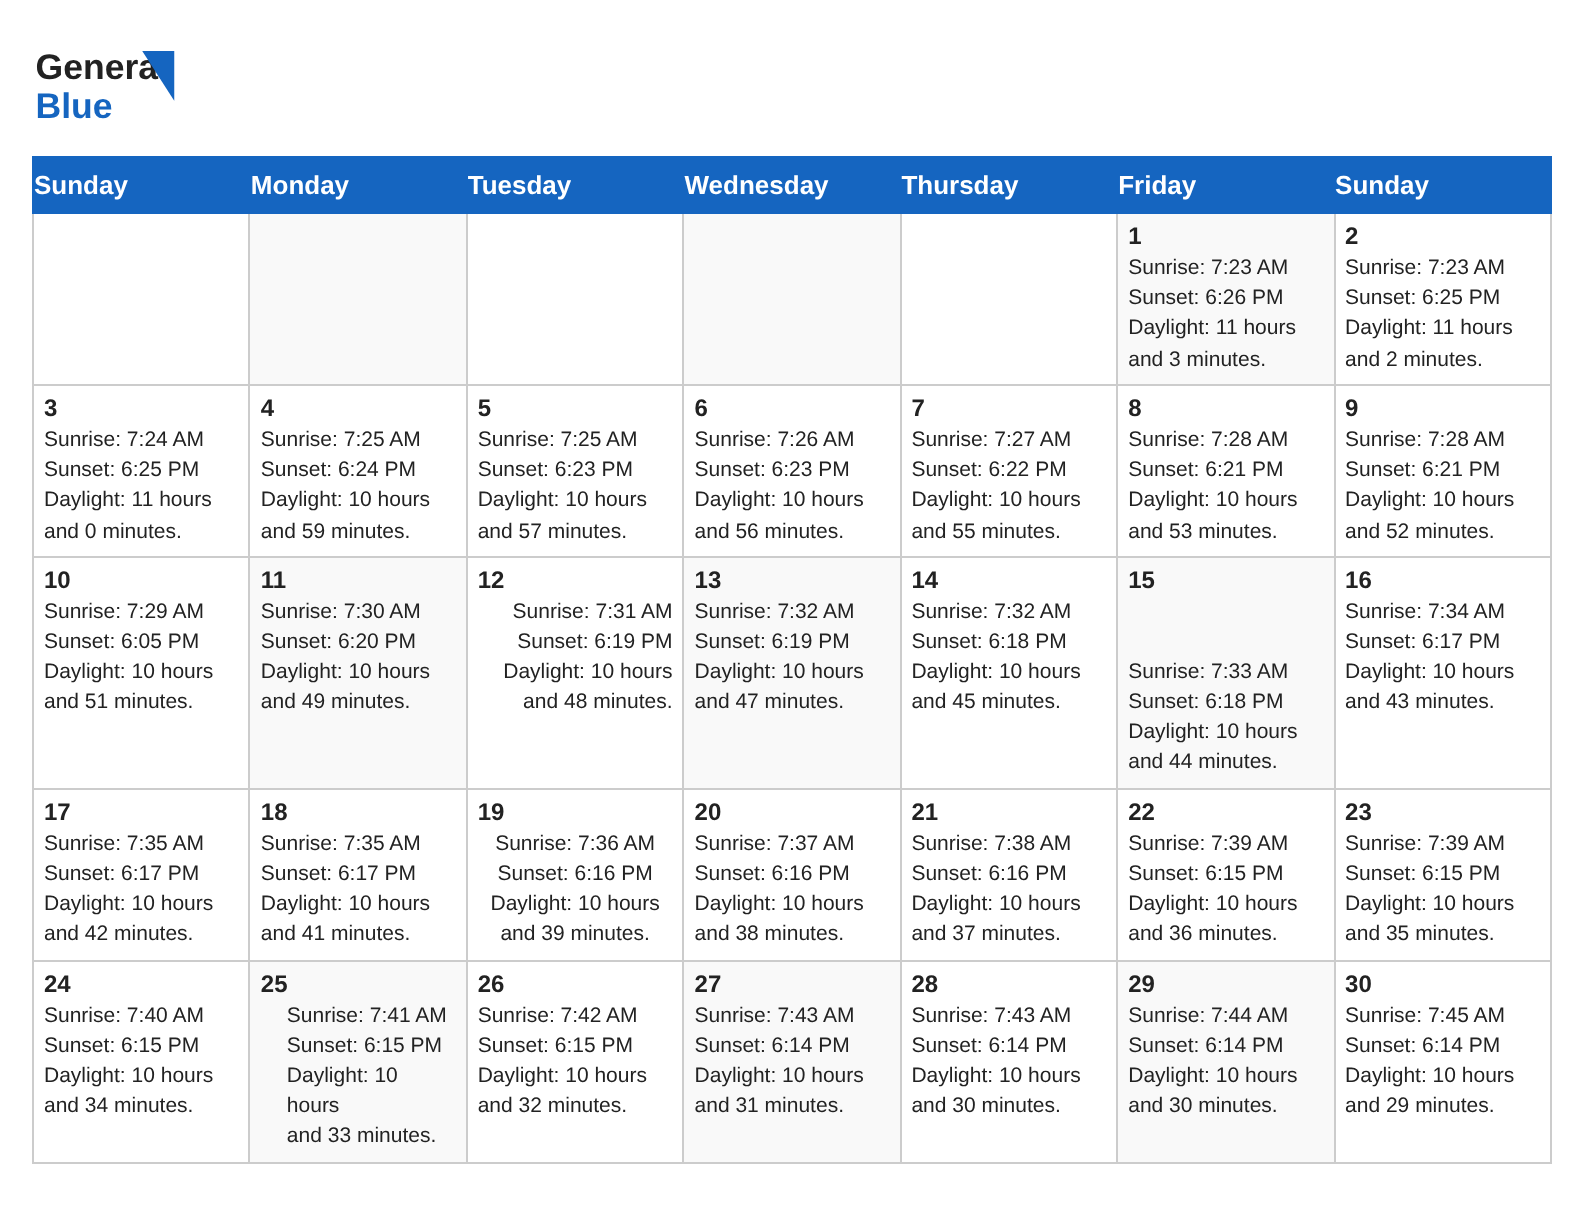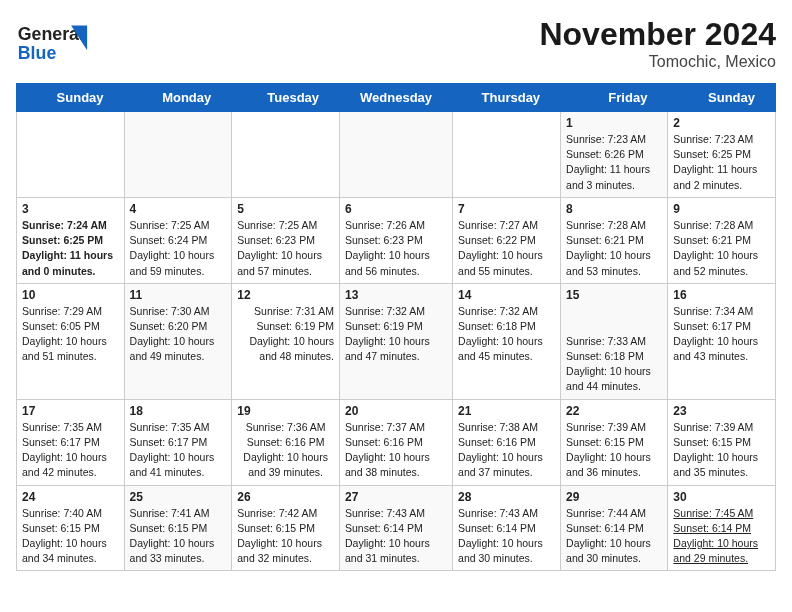--- a/index.html
+++ b/index.html
@@ -38,22 +38,22 @@
     }
     table {
       width: 100%;
       border-collapse: collapse;
     }
     thead tr th {
       background: #1565c0;
       color: #fff;
       font-size: 13px;
       font-weight: bold;
-      padding: 6px 20px;
-      text-align: right;
+      padding: 6px 0;
+      text-align: left;
       border: 1px solid #1565c0;
     }
     tbody tr td {
       border: 1px solid #ccc;
       vertical-align: top;
       padding: 4px 5px;
       font-size: 10.5px;
       color: #222;
       width: calc(100% / 7);
       min-height: 80px;
@@ -82,24 +82,20 @@
 </head>
 <body>
 
 <div class="header">
   <div class="logo-wrapper">
     <svg class="logo-svg" viewBox="0 0 90 55">
       <text x="2" y="26" font-family="Arial" font-weight="bold" font-size="20" fill="#222">General</text>
       <text x="2" y="48" font-family="Arial" font-weight="bold" font-size="20" fill="#1565c0">Blue</text>
       <polygon points="62,10 80,10 80,38" fill="#1565c0"></polygon>
     </svg>
-  </div>
-  <div class="title-block">
-    <div class="month-title">November 2024</div>
-    <div class="location">Tomochic, Mexico</div>
   </div>
 </div>
 
 <table>
   <thead>
     <tr>
     <th>Sunday</th>
         <th>Monday</th>
         <th>Tuesday</th>
         <th>Wednesday</th>
@@ -126,21 +122,21 @@
           <div class="day-num">2</div>
           <div class="day-info" style="white-space: pre-line;">Sunrise: 7:23 AM
 Sunset: 6:25 PM
 Daylight: 11 hours
 and 2 minutes.</div>
         </td>
       </tr>
       <tr>
         <td>
           <div class="day-num">3</div>
-          <div class="day-info" style="white-space: pre-line; font-weight: bold;">Sunrise: 7:24 AM
+          <div class="day-info" style="white-space: pre-line;">Sunrise: 7:24 AM
 Sunset: 6:25 PM
 Daylight: 11 hours
 and 0 minutes.</div>
         </td>
         <td>
           <div class="day-num">4</div>
           <div class="day-info" style="white-space: pre-line;">Sunrise: 7:25 AM
 Sunset: 6:24 PM
 Daylight: 10 hours
 and 59 minutes.</div>
@@ -286,21 +282,21 @@
       <tr>
         <td>
           <div class="day-num">24</div>
           <div class="day-info" style="white-space: pre-line;">Sunrise: 7:40 AM
 Sunset: 6:15 PM
 Daylight: 10 hours
 and 34 minutes.</div>
         </td>
         <td>
           <div class="day-num">25</div>
-          <div class="day-info" style="white-space: pre-line;">Sunrise: 7:41 AM
+          <div class="day-info" style="white-space: pre-line; margin-left: 13px;">Sunrise: 7:41 AM
 Sunset: 6:15 PM
 Daylight: 10 hours
 and 33 minutes.</div>
         </td>
         <td>
           <div class="day-num">26</div>
           <div class="day-info" style="white-space: pre-line;">Sunrise: 7:42 AM
 Sunset: 6:15 PM
 Daylight: 10 hours
 and 32 minutes.</div>
@@ -321,20 +317,20 @@
         </td>
         <td>
           <div class="day-num">29</div>
           <div class="day-info" style="white-space: pre-line;">Sunrise: 7:44 AM
 Sunset: 6:14 PM
 Daylight: 10 hours
 and 30 minutes.</div>
         </td>
         <td>
           <div class="day-num">30</div>
-          <div class="day-info" style="white-space: pre-line; text-decoration: underline;">Sunrise: 7:45 AM
+          <div class="day-info" style="white-space: pre-line;">Sunrise: 7:45 AM
 Sunset: 6:14 PM
 Daylight: 10 hours
 and 29 minutes.</div>
         </td>
       </tr>
     </tbody>
 </table>
 
 </body></html>

